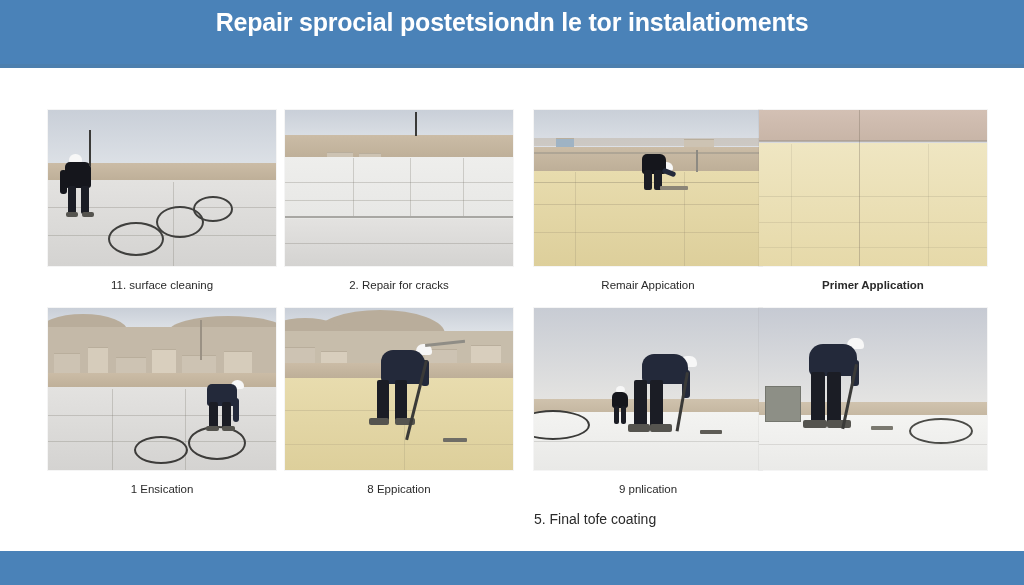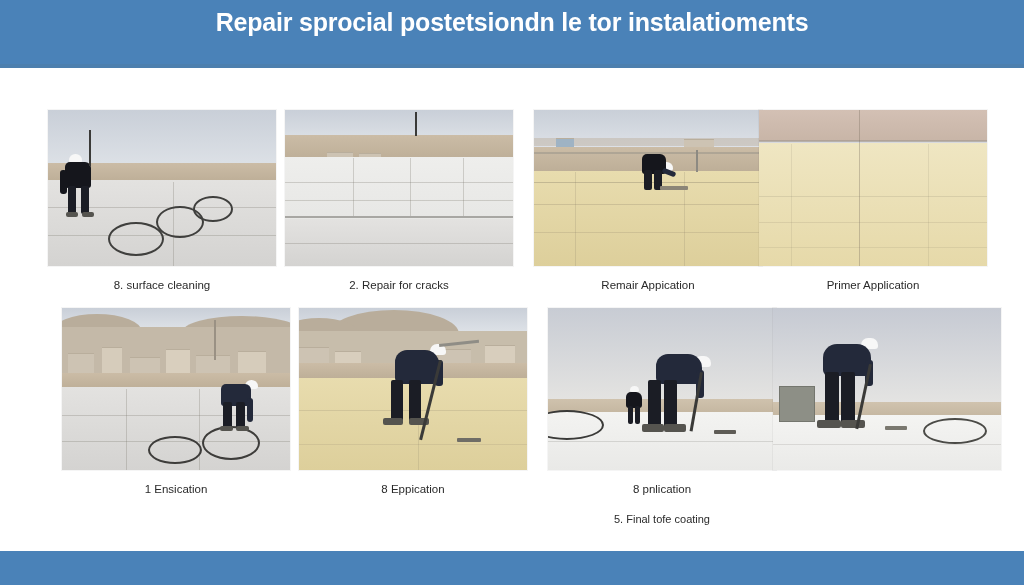--- a/index.html
+++ b/index.html
@@ -76,23 +76,23 @@
     width: 930px;
     height: 430px;
   }
   .cell {
     position: absolute;
     width: 228px;
   }
   .col-0 { left: 0px; }
   .col-1 { left: 237px; }
   .col-2 { left: 486px; }
-  .col-3 { left: 711px; }
+  .col-3 { left: 711px; font-weight: bold; }
   .row-0 { top: 0px; }
-  .row-1 { top: 198px; margin-left: 14px; }
+  .row-1 { top: 198px; }
 
   .photo {
     position: relative;
     width: 228px;
     height: 156px;
     overflow: hidden;
     background: #d8d9dd;
     box-shadow: 0 0 0 1px rgba(0,0,0,0.04);
   }
   .cell.row-1 .photo { height: 162px; }
@@ -101,22 +101,22 @@
     margin-top: 12px;
     text-align: center;
     font-size: 11.5px;
     color: #2a2a2a;
     font-family: "Liberation Sans", sans-serif;
     line-height: 14px;
     white-space: nowrap;
   }
   .caption-2 {
     margin-top: 16px;
-    text-align: center;
-    font-size: 11px;
+    text-align: left;
+    font-size: 14px;
     color: #2a2a2a;
     font-family: "Liberation Sans", sans-serif;
     line-height: 14px;
     white-space: nowrap;
   }
 
   
   .sky {
     position: absolute;
     left: 0; top: 0; right: 0;
@@ -248,21 +248,21 @@
           <div class="w-helmet" style="left:21px;top:44px;"></div>
           <div class="w-torso-dark" style="left:17px;top:52px;width:26px;height:26px;"></div>
           <div class="w-leg" style="left:20px;top:76px;width:8px;height:28px;"></div>
           <div class="w-leg" style="left:33px;top:76px;width:8px;height:28px;"></div>
           <div class="w-boot" style="left:18px;top:102px;width:12px;height:5px;"></div>
           <div class="w-boot" style="left:34px;top:102px;width:12px;height:5px;"></div>
           <div class="w-arm" style="left:12px;top:60px;width:7px;height:24px;background:#15161c;"></div>
           <div class="pole" style="left:41px;top:20px;width:2px;height:36px;"></div>
         </div>
       </div>
-      <div class="caption">8. surface cleaning</div>
+      <div class="caption">11. surface cleaning</div>
     </div>
 
     <div class="cell col-1 row-0">
       <div class="photo">
         <div class="sky" style="height:22%;"></div>
         <div class="parapet" style="top:16%;height:16%;"></div>
         <div class="bldg" style="left:42px;bottom:68%;width:26px;height:7px;"></div>
         <div class="bldg" style="left:74px;bottom:68%;width:22px;height:6px;"></div>
         <div class="pole" style="left:130px;top:2px;width:2px;height:24px;"></div>
         <div class="deck deck-white" style="top:30%;"></div>
@@ -403,21 +403,21 @@
           <div class="w-torso" style="left:108px;top:46px;width:46px;height:30px;border-radius:12px 14px 6px 6px;"></div>
           <div class="w-leg" style="left:100px;top:72px;width:13px;height:48px;"></div>
           <div class="w-leg" style="left:116px;top:72px;width:13px;height:48px;"></div>
           <div class="w-boot" style="left:94px;top:116px;width:22px;height:8px;"></div>
           <div class="w-boot" style="left:116px;top:116px;width:22px;height:8px;"></div>
           <div class="w-arm" style="left:148px;top:62px;width:8px;height:28px;"></div>
           <div class="pole" style="left:152px;top:64px;width:3px;height:60px;transform:rotate(10deg);"></div>
           <div class="squeegee" style="left:166px;top:122px;width:22px;background:#5e5c56;"></div>
         </div>
       </div>
-      <div class="caption">8 pnlication</div>
+      <div class="caption">9 pnlication</div>
       <div class="caption-2">5. Final tofe coating</div>
     </div>
 
     <div class="cell col-3 row-1">
       <div class="photo">
         <div class="sky" style="height:66%;background:linear-gradient(#c6cad3,#e8e7e4);"></div>
         <div class="parapet" style="top:58%;height:9%;background:linear-gradient(#d0c3ae,#c4b6a0);"></div>
         <div class="deck deck-white" style="top:66%;background:linear-gradient(#f4f4f2,#eaeae8);"></div>
         <div class="seam seam-h" style="top:84%;background:rgba(150,148,142,0.25);"></div>
         <div class="acunit" style="left:6px;top:78px;width:34px;height:34px;"></div>

